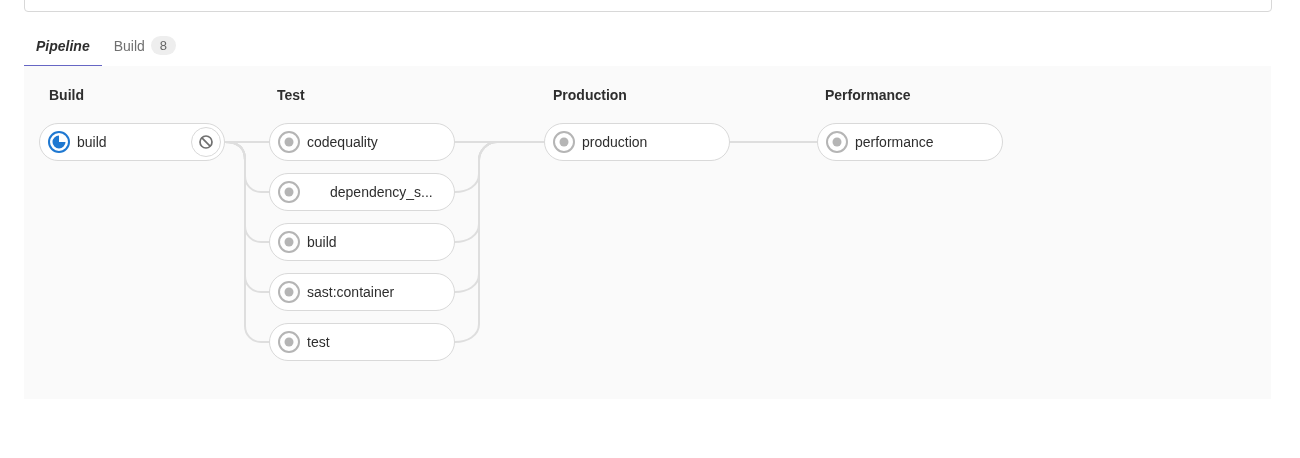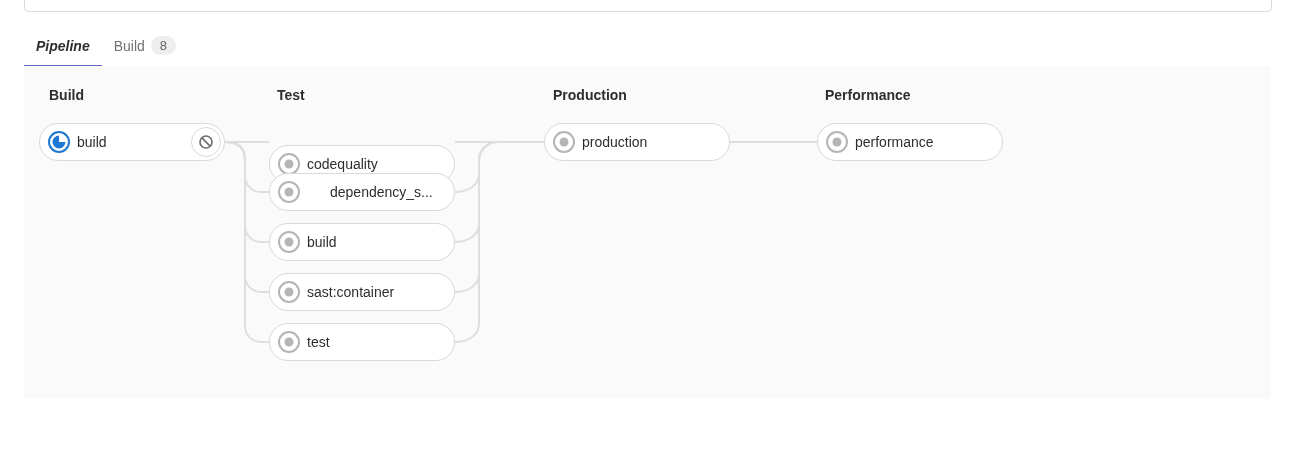--- a/index.html
+++ b/index.html
@@ -52,21 +52,21 @@
     width:30px;height:30px;border-radius:50%;box-sizing:border-box;
     background:#fff;border:1px solid #d9d9d9;
     display:flex;align-items:center;justify-content:center;cursor:pointer;
   }
   
   #hdr-build{left:49px;top:87px;}
   #hdr-test{left:277px;top:87px;}
   #hdr-production{left:553px;top:87px;}
   #hdr-performance{left:825px;top:87px;}
   #job-build{left:39px;top:123px;}
-  #job-codequality{left:269px;top:123px;margin-top:22px;}
+  #job-codequality{left:269px;top:123px;}
   #job-dependency{left:269px;top:173px;gap:23px;}
   #job-sast{left:269px;top:223px;}
   #job-sast-container{left:269px;top:273px;text-align:center;}
   #job-test{left:269px;top:323px;}
   #job-production{left:544px;top:123px;}
   #job-performance{left:817px;top:123px;}
 </style>
 </head>
 <body>
 

